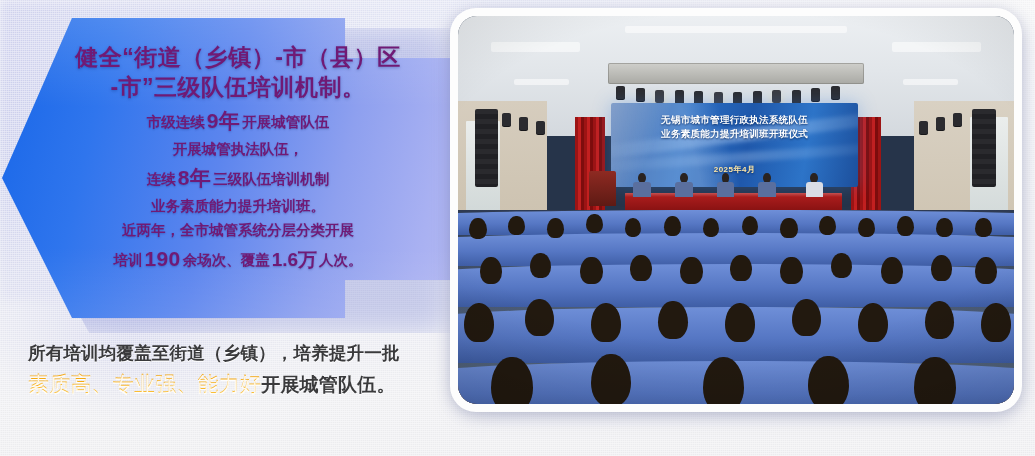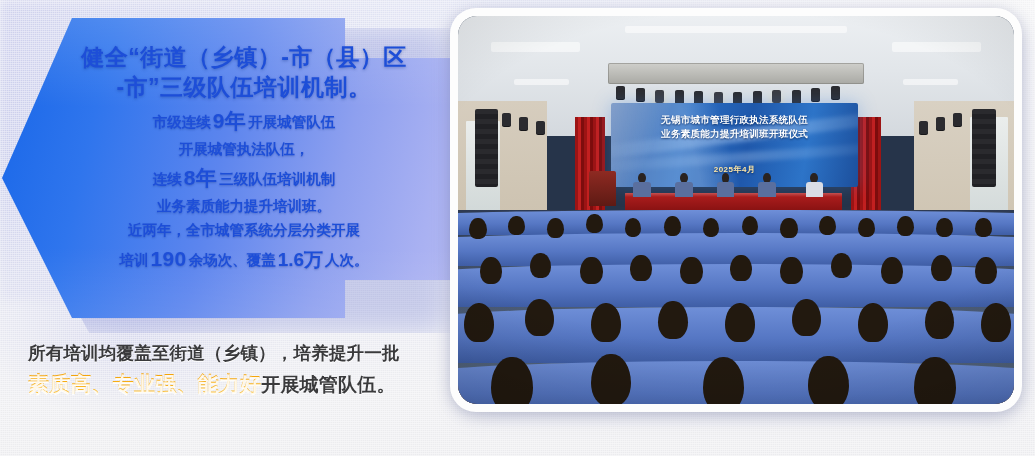--- a/index.html
+++ b/index.html
@@ -41,42 +41,42 @@
         72px 300px, 2px 160px);
     border-radius:26px;
   }
   .card-sheen{position:absolute;inset:0;
     background:linear-gradient(180deg, rgba(255,255,255,.16) 0%, rgba(255,255,255,0) 28%, rgba(255,255,255,0) 72%, rgba(255,255,255,.10) 100%);
     clip-path:polygon(
         72px 0px, 345px 0px, 345px 40px, 452px 40px,
         452px 262px, 345px 262px, 345px 300px,
         72px 300px, 2px 160px);
   }
-  .card-inner{position:absolute;left:58px;top:24px;width:372px;text-align:center;color:#1d4ed8;}
+  .card-inner{position:absolute;left:52px;top:24px;width:372px;text-align:center;color:#701a75;}
 
   .headline{font-size:23px;font-weight:700;line-height:1.32;letter-spacing:.5px;
     text-shadow:0 1px 3px rgba(10,40,120,.35);}
   .headline .ln{display:block;white-space:nowrap;}
 
   .stats{margin-top:1px;font-size:14.5px;font-weight:700;line-height:1.62;
     text-shadow:0 1px 2px rgba(10,40,120,.30);}
   .stats .row{display:block;white-space:nowrap;}
   .num{font-size:21px;font-weight:700;letter-spacing:.4px;
     padding:0 2px;vertical-align:-1px;}
   .num-sm{font-size:19px;font-weight:700;padding:0 2px;vertical-align:-1px;}
 
   
   .caption{position:absolute;left:28px;top:340px;width:420px;text-align:left;}
   .caption .l1{font-size:17.5px;font-weight:700;color:#3a3a3c;line-height:1.5;letter-spacing:.2px;
     text-shadow:0 1px 0 rgba(255,255,255,.9);}
   .caption .l2{font-size:19px;font-weight:700;color:#3a3a3c;line-height:1.5;letter-spacing:.2px;
     text-shadow:0 1px 0 rgba(255,255,255,.9);margin-top:2px;}
   .hl{background:linear-gradient(180deg,#f2a007 0%,#f7ae14 45%,#fbc23f 100%);
       -webkit-background-clip:text;background-clip:text;color:transparent;
-      font-size:21px;font-weight:700;}
+      font-size:21px;font-weight:400;}
 
   
   .photo-shadow{position:absolute;left:455px;top:18px;width:565px;height:395px;
     border-radius:26px;background:#9aa0c4;filter:blur(12px);opacity:.40;}
   .photo-frame{position:absolute;left:450px;top:8px;width:572px;height:404px;
     background:#fdfdfd;border-radius:26px;padding:8px;box-sizing:border-box;
     box-shadow:0 3px 14px rgba(90,96,140,.28);}
   .photo{position:relative;width:100%;height:100%;border-radius:19px;overflow:hidden;
     background:#26344a;}
 

